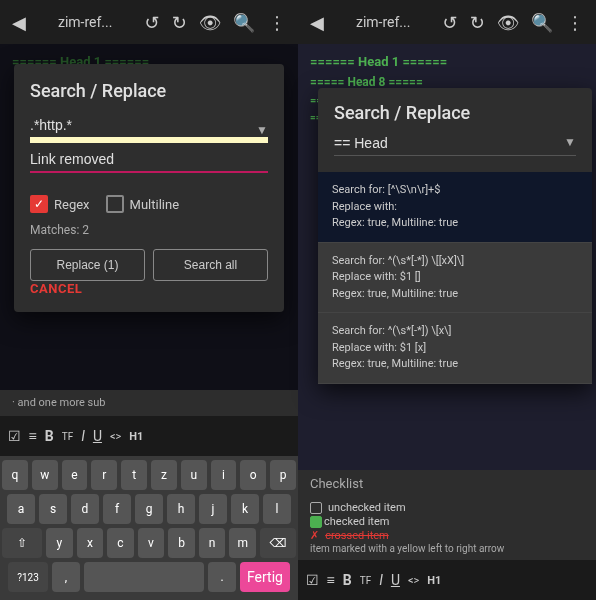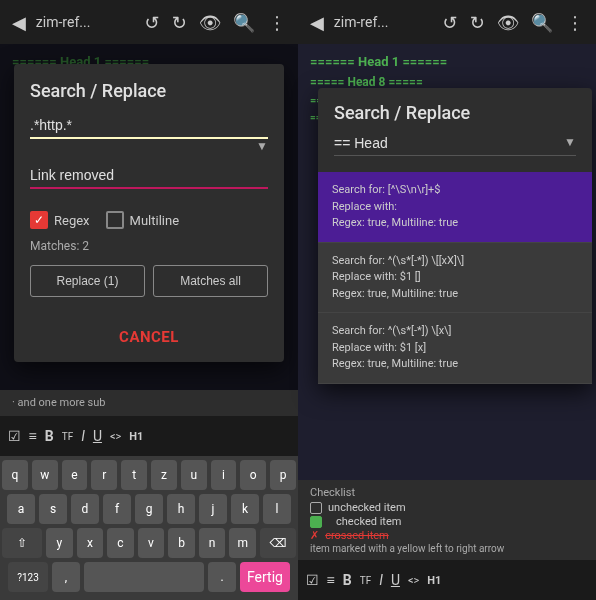--- a/index.html
+++ b/index.html
@@ -46,21 +46,21 @@
       color: #ccc;
       font-size: 18px;
       cursor: pointer;
       padding: 4px;
     }
 
     .top-bar-title {
       flex: 1;
       color: #ccc;
       font-size: 14px;
-      text-align: left;
+      text-align: center;
     }
 
     .top-bar-icons {
       display: flex;
       gap: 4px;
     }
 
     
     .content-area {
       flex: 1;
@@ -102,26 +102,26 @@
       font-size: 18px;
       color: #e0e0e0;
       margin-bottom: 12px;
       font-weight: 500;
     }
 
     .dialog-input {
       width: 100%;
       background: transparent;
       border: none;
-      border-bottom: 2px solid #fef9c3;
+      border-bottom: 6px solid #fef9c3;
       color: #e0e0e0;
       font-size: 14px;
       padding: 4px 0;
       outline: none;
-      margin-bottom: 24px;
+      margin-bottom: 4px;
     }
 
     .dialog-input.red-underline {
       border-bottom: 2px solid #be185d;
       margin-bottom: 12px;
     }
 
     .dropdown-arrow {
       float: right;
       color: #aaa;
@@ -186,25 +186,25 @@
       color: #ccc;
       padding: 8px 4px;
       font-size: 12px;
       border-radius: 3px;
       cursor: pointer;
       text-align: center;
     }
 
     .cancel-btn {
       display: block;
-      text-align: center;
+      text-align: left;
       color: #e53935;
-      font-size: 15px;
+      font-size: 13px;
       font-weight: bold;
-      margin-top: 31px;
+      margin-top: 0;
       cursor: pointer;
       letter-spacing: 0.5px;
     }
 
     
     .bottom-text {
       background: #2d2d2d;
       padding: 4px 12px;
       color: #aaa;
       font-size: 11px;
@@ -334,21 +334,21 @@
       overflow-y: auto;
     }
 
     .history-item {
       padding: 10px 14px;
       border-bottom: 1px solid #444;
       cursor: pointer;
     }
 
     .history-item:first-child {
-      background: #4c1d95;
+      background: #0f172a;
     }
 
     .history-item-text {
       color: #ccc;
       font-size: 11px;
       line-height: 1.5;
     }
 
     
     .right-content {
@@ -420,21 +420,21 @@
           <div class="checkbox-item">
             <div class="checkbox-box unchecked"></div>
             <span class="checkbox-label">Multiline</span>
           </div>
         </div>
 
         <div class="matches-text">Matches: 2</div>
 
         <div class="button-row">
           <button class="btn-outline">Replace (1)</button>
-          <button class="btn-outline">Matches all</button>
+          <button class="btn-outline">Search all</button>
         </div>
 
         <div class="cancel-btn">CANCEL</div>
       </div>
     </div>
   </div>
 
   <div class="bottom-text">
     <div>· and one more sub</div>
   </div>
@@ -539,26 +539,26 @@
         </div>
         <div class="history-item">
           <div class="history-item-text">Search for: ^(\s*[-*]) \[x\]</div>
           <div class="history-item-text">Replace with: $1 [x]</div>
           <div class="history-item-text">Regex: true, Multiline: true</div>
         </div>
       </div>
     </div>
 
     <div class="right-bottom-text" style="padding:6px 12px">
-      <div style="color:#aaa;font-size:11px;margin-bottom:2px">Checklist</div>
+      <div style="color:#aaa;font-size:13px;margin-bottom:10px">Checklist</div>
       <div style="display:flex;align-items:center;gap:6px;margin-bottom:1px">
         <span class="check-sq"></span>
         <span style="color:#ccc;font-size:11px">unchecked item</span>
       </div>
-      <div style="display:flex;align-items:center;gap:14px;margin-bottom:1px">
+      <div style="display:flex;align-items:center;gap:2px;margin-bottom:1px">
         <span class="check-sq checked"></span>
         <span style="color:#ccc;font-size:11px">checked item</span>
       </div>
       <div style="display:flex;align-items:center;gap:6px;margin-bottom:1px">
         <span style="color:#e53935;font-size:11px">✗</span>
         <span class="cross-text" style="font-size:11px">crossed item</span>
       </div>
       <div style="color:#aaa;font-size:10px;white-space:nowrap;overflow:hidden;text-overflow:ellipsis">item marked with a yellow left to right arrow</div>
     </div>
 

